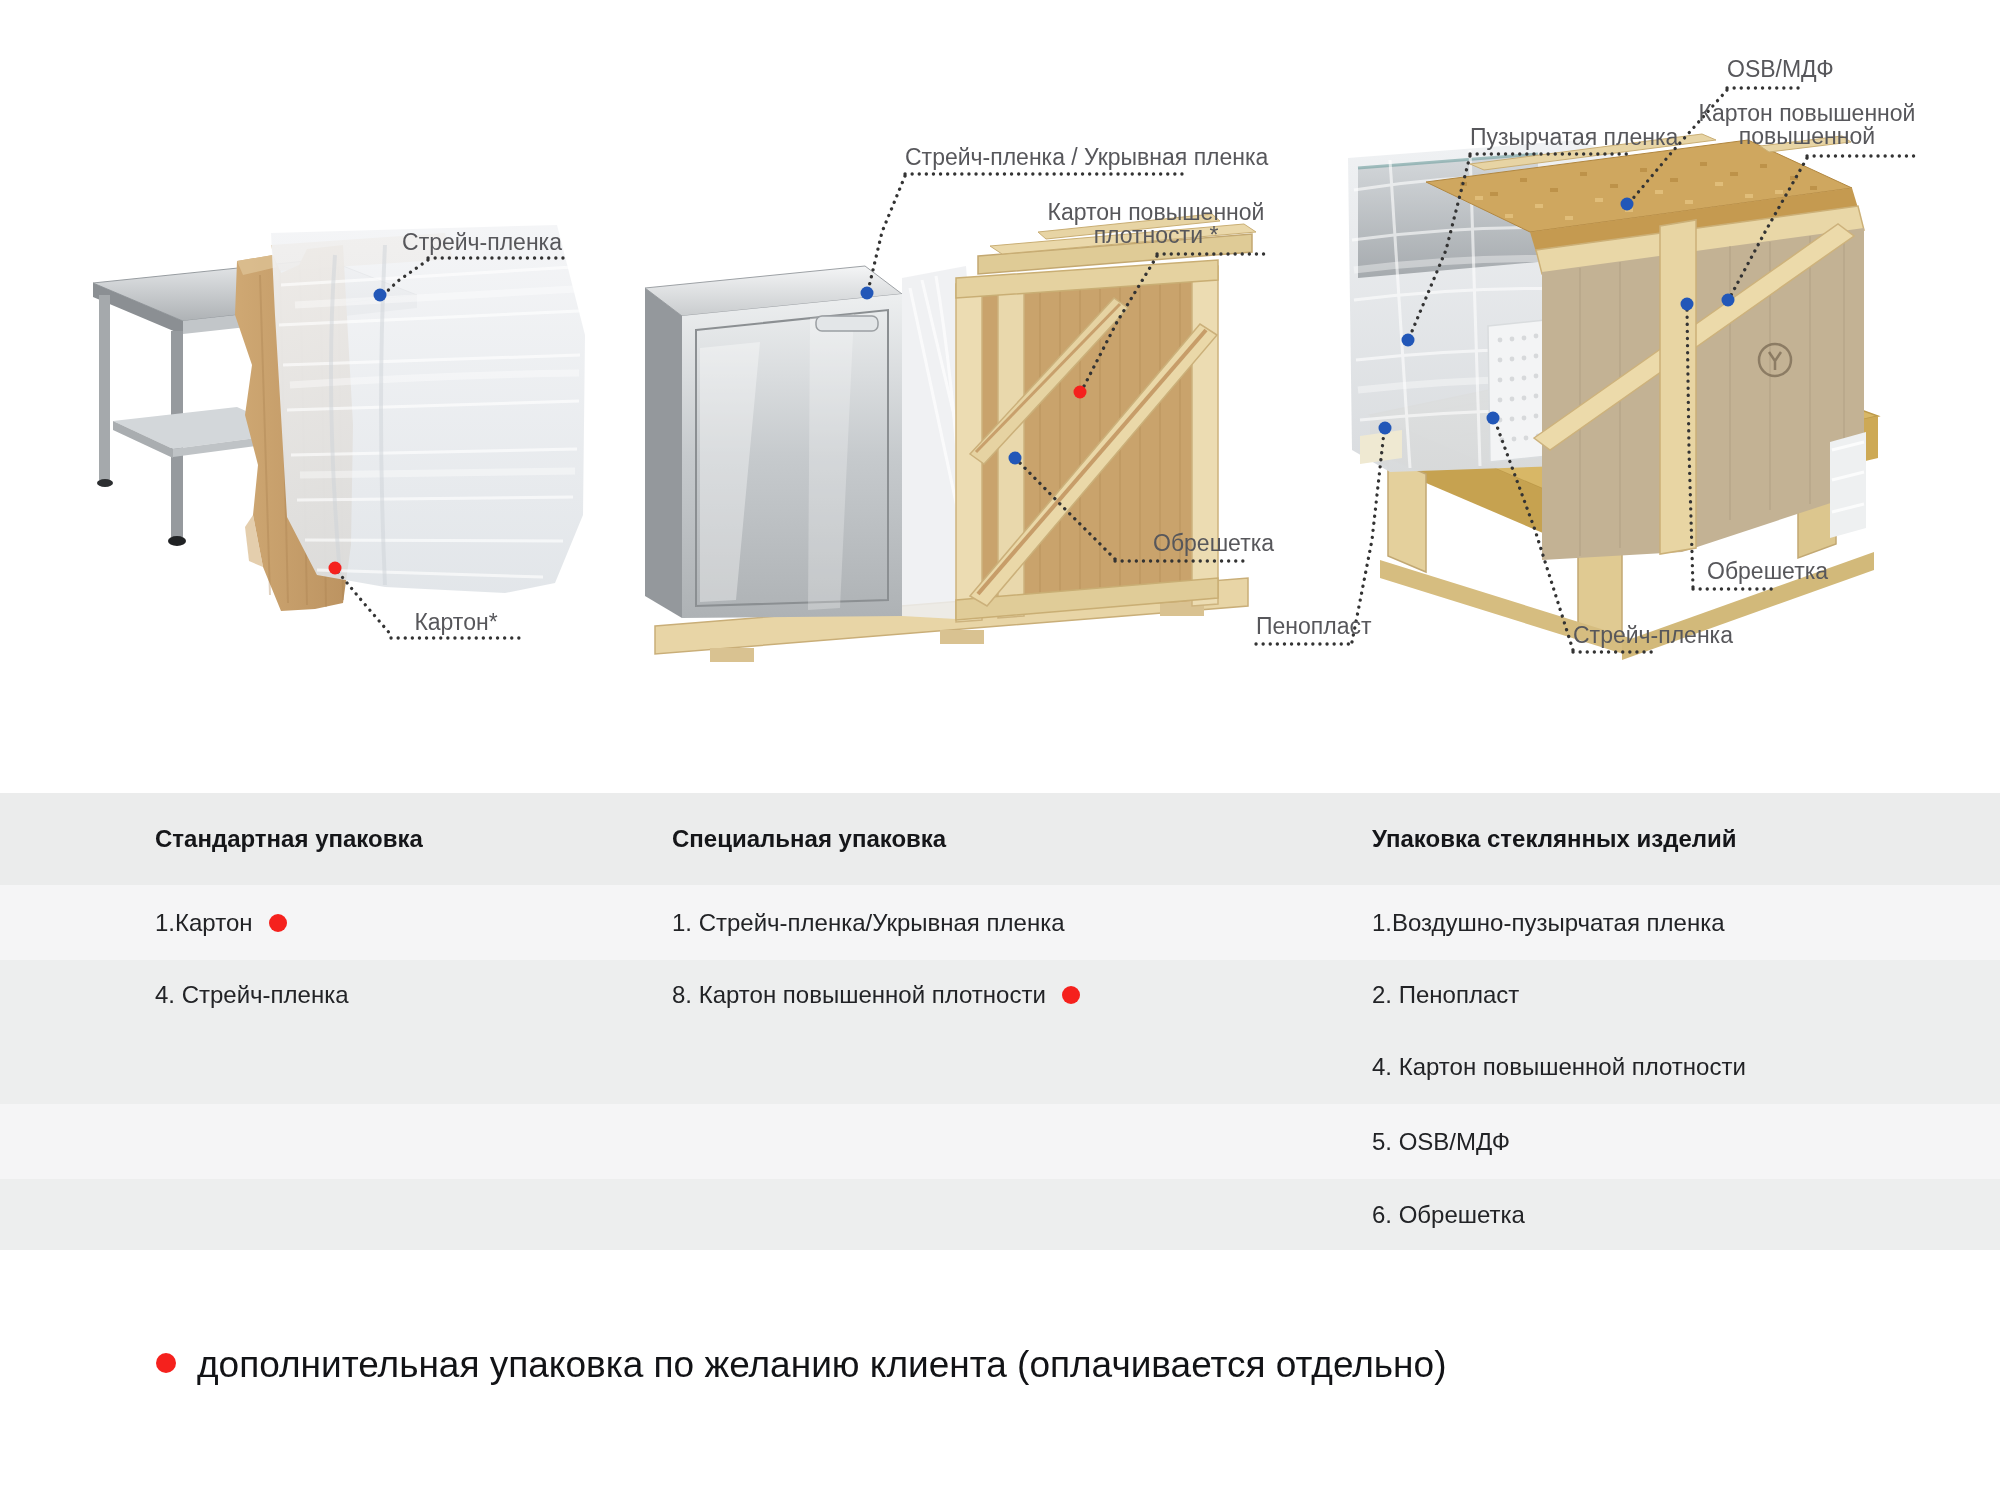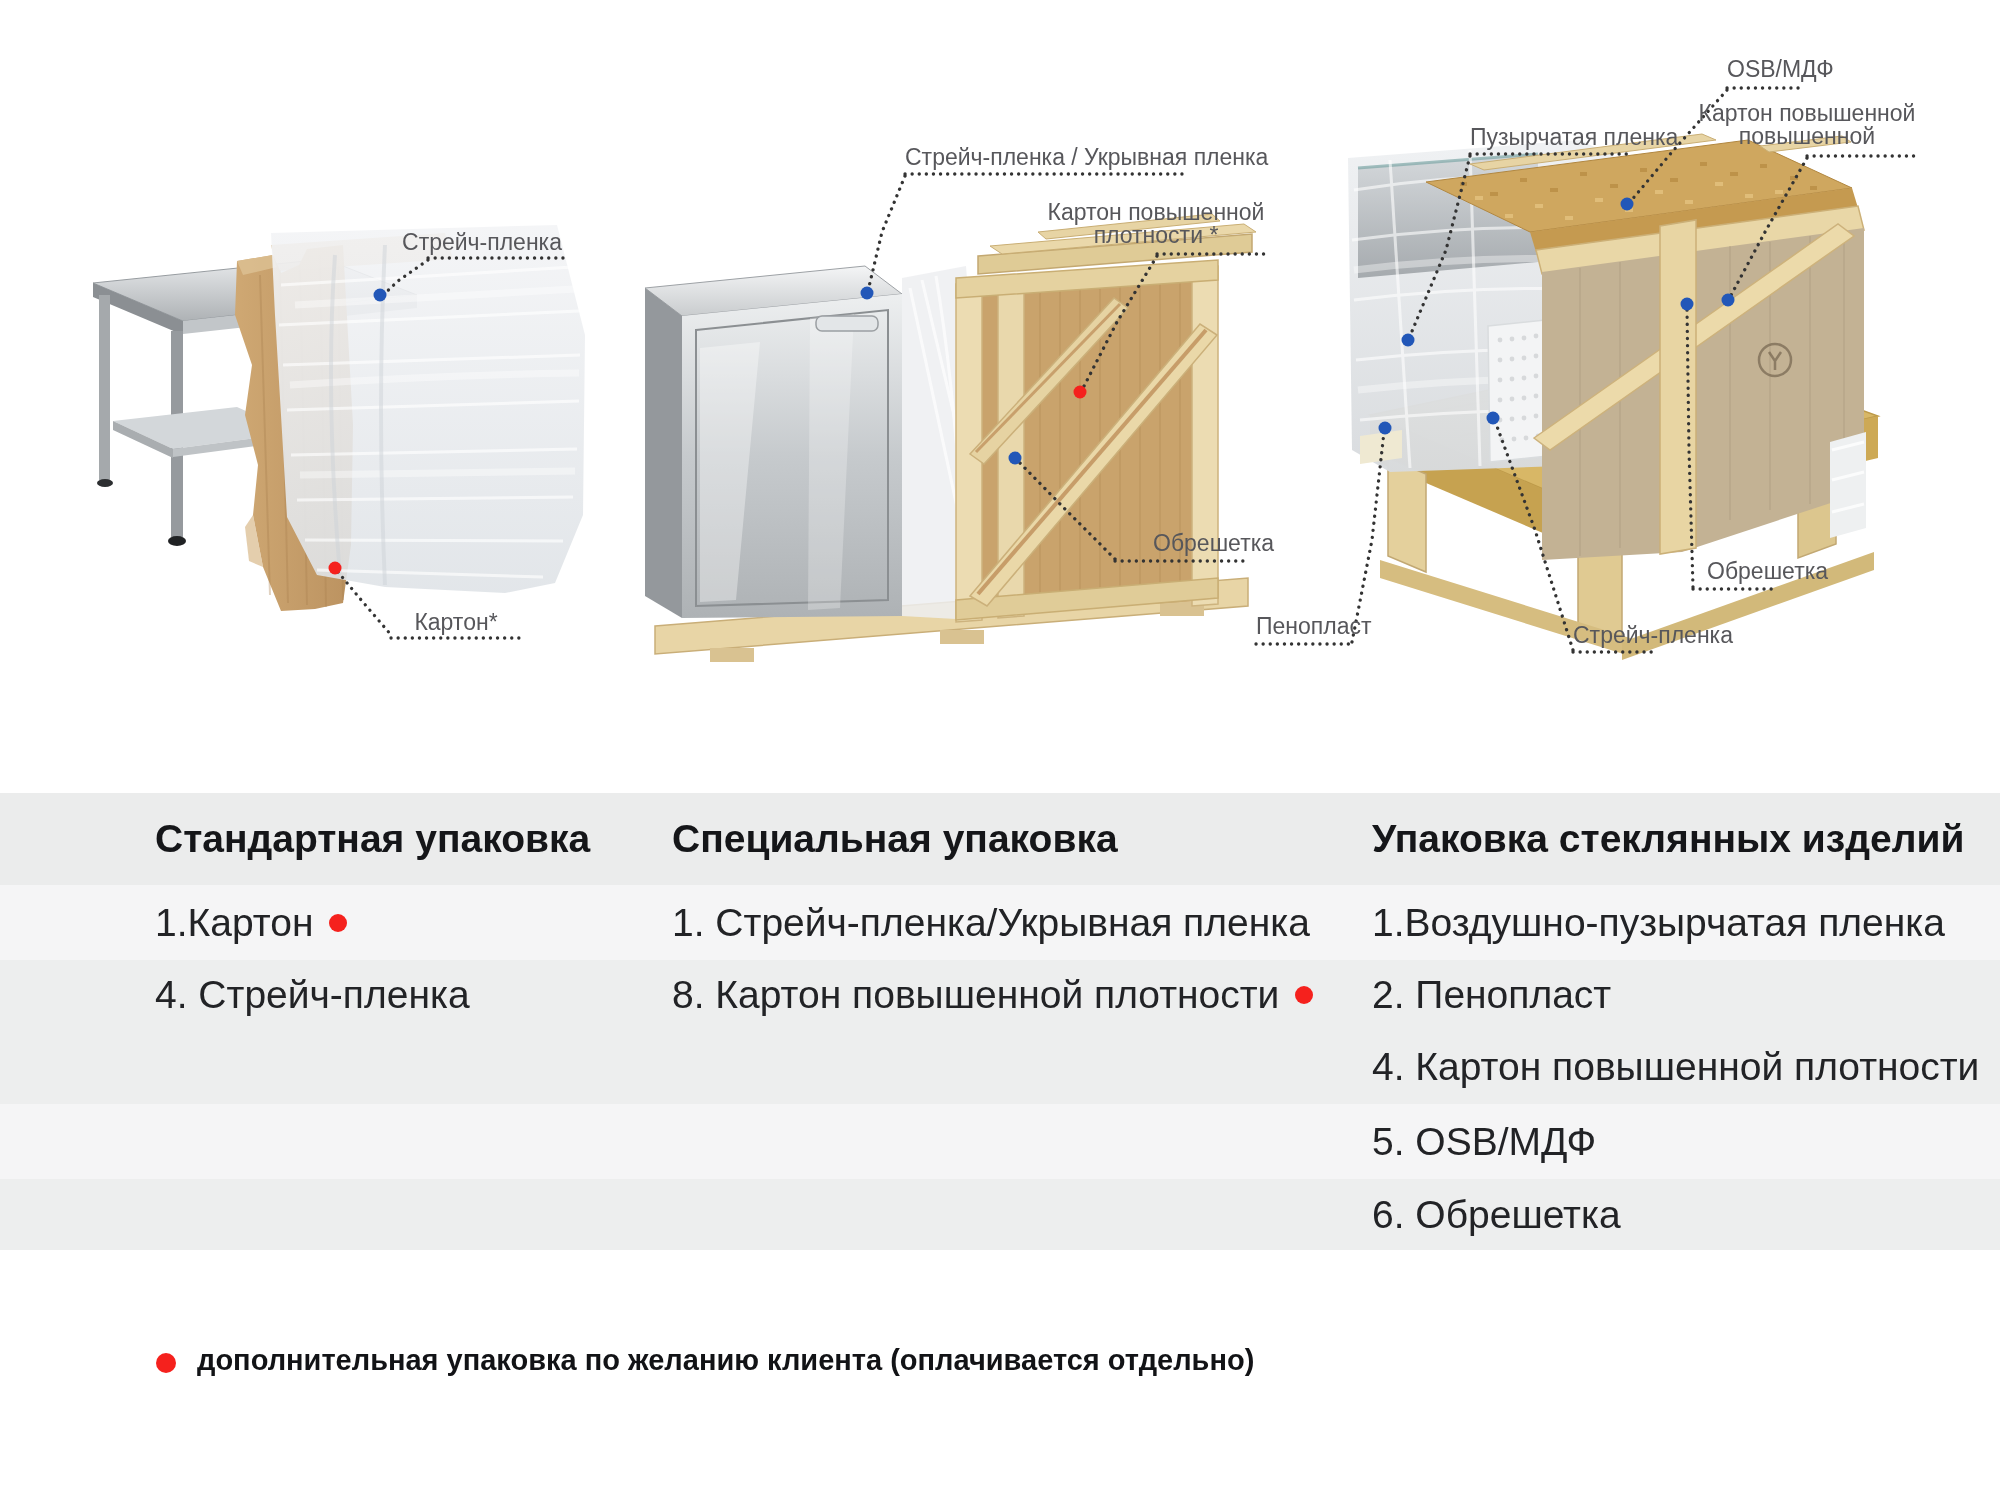--- a/index.html
+++ b/index.html
@@ -12,34 +12,34 @@
   .overlay{position:absolute;left:0;top:0;width:2000px;height:720px;pointer-events:none;}
 
   .callout{position:absolute;color:#57575B;font-size:23px;line-height:23px;
            white-space:nowrap;}
   .callout.right{text-align:center;}
 
   
   .ptable{position:absolute;left:0;top:793px;width:2000px;}
   .trow{position:relative;width:2000px;}
   .cell{position:absolute;top:0;height:100%;display:flex;align-items:center;
-        font-size:39px;color:#222326;white-space:nowrap;}
+        font-size:24px;color:#222326;white-space:nowrap;}
   .cell.c0{left:155px;}
   .cell.c1{left:672px;}
   .cell.c2{left:1372px;}
   .thead .cell{font-weight:bold;color:#151619;}
   .rdot{display:inline-block;width:18px;height:18px;border-radius:50%;
         background:#F5211D;margin-left:16px;flex:0 0 auto;}
 
   
   .footnote{position:absolute;left:0;top:1340px;width:2000px;height:52px;}
   .footnote .fdot{position:absolute;left:156px;top:13px;width:20px;height:20px;
         border-radius:50%;background:#F5211D;}
-  .footnote .ftext{position:absolute;left:197px;top:4px;font-size:29px;
-        font-weight:bold;color:#121316;white-space:nowrap;}
+  .footnote .ftext{position:absolute;left:197px;top:4px;font-size:37px;
+        font-weight:normal;color:#121316;white-space:nowrap;}
 </style>
 </head>
 <body>
 
 <div class="hero">
 
   <svg class="photo" style="left:85px;top:215px" width="505" height="450" viewBox="0 0 505 450">
     <defs>
       <linearGradient id="p1top" x1="0" y1="0" x2="0" y2="1">
         <stop offset="0" stop-color="#e8eaec"></stop>

